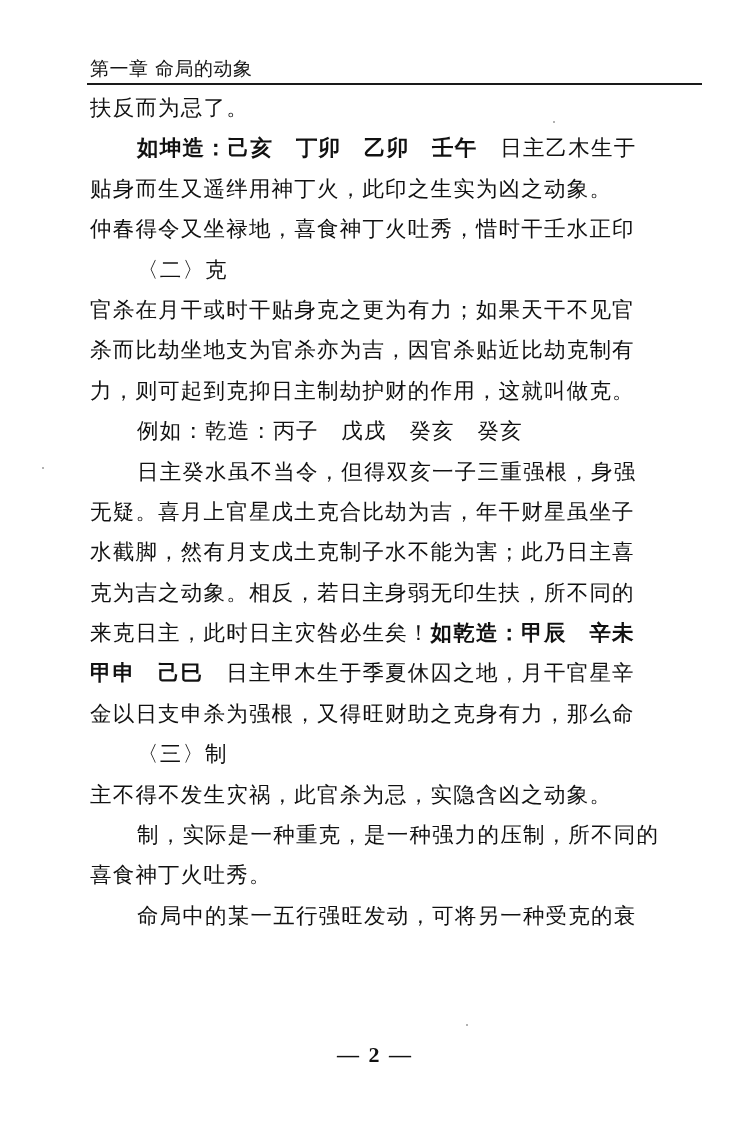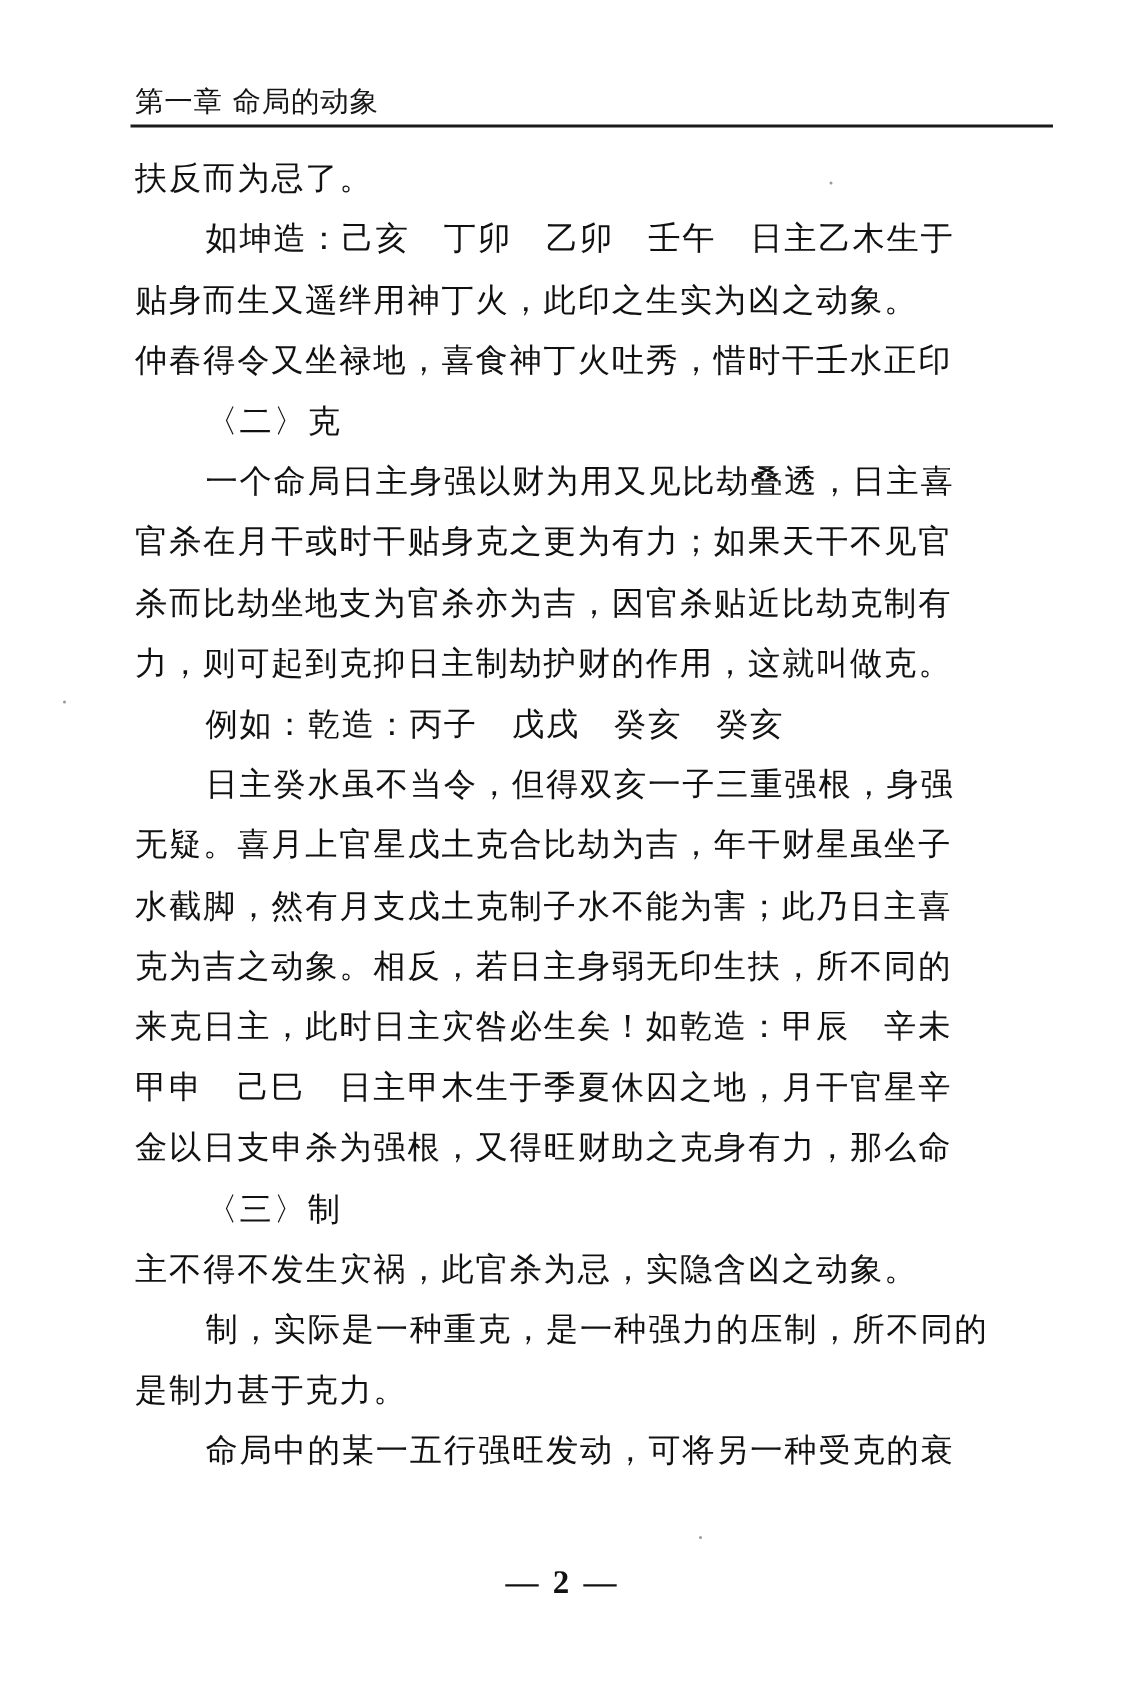--- a/index.html
+++ b/index.html
@@ -35,38 +35,37 @@
       top: 83px;
       width: 615px;
       height: 2px;
       background: #1a1a1a;
     }
     .body-text {
       position: absolute;
       left: 90px;
       top: 88px;
       width: 610px;
-      margin-top: 12px;
     }
     .line {
       height: 40.4px;
       line-height: 40.4px;
       font-size: 21.5px;
       white-space: nowrap;
       letter-spacing: 1.2px;
       overflow: visible;
     }
     .line.indent {
       padding-left: 47px;
     }
     .line.bold {
       font-weight: normal;
     }
     .line .gz {
-      font-weight: normal;
+      font-weight: bold;
     }
     .page-number {
       position: absolute;
       left: 0;
       width: 750px;
       top: 1042px;
       text-align: center;
       font-family: "Liberation Serif", "DejaVu Serif", serif;
       font-size: 22px;
       font-weight: bold;
@@ -87,36 +86,35 @@
 
   <div class="running-head">第一章  命局的动象</div>
   <div class="head-rule"></div>
 
   <div class="body-text">
     <div class="line"><span>扶反而为忌了。</span></div>
     <div class="line indent"><span class="gz">如坤造：己亥　丁卯　乙卯　壬午</span><span>　日主乙木生于</span></div>
     <div class="line"><span>贴身而生又遥绊用神丁火，此印之生实为凶之动象。</span></div>
     <div class="line"><span>仲春得令又坐禄地，喜食神丁火吐秀，惜时干壬水正印</span></div>
     <div class="line indent"><span>〈二〉克</span></div>
-    <div class="line indent"><span>一个命局日主身强以财为用又见比劫叠透，日主喜</span></div>
     <div class="line"><span>官杀在月干或时干贴身克之更为有力；如果天干不见官</span></div>
     <div class="line"><span>杀而比劫坐地支为官杀亦为吉，因官杀贴近比劫克制有</span></div>
     <div class="line"><span>力，则可起到克抑日主制劫护财的作用，这就叫做克。</span></div>
     <div class="line indent bold"><span>例如：乾造：丙子　戊戌　癸亥　癸亥</span></div>
     <div class="line indent"><span>日主癸水虽不当令，但得双亥一子三重强根，身强</span></div>
     <div class="line"><span>无疑。喜月上官星戊土克合比劫为吉，年干财星虽坐子</span></div>
     <div class="line"><span>水截脚，然有月支戊土克制子水不能为害；此乃日主喜</span></div>
     <div class="line"><span>克为吉之动象。相反，若日主身弱无印生扶，所不同的</span></div>
     <div class="line"><span>来克日主，此时日主灾咎必生矣！</span><span class="gz">如乾造：甲辰　辛未</span></div>
     <div class="line"><span class="gz">甲申　己巳</span><span>　日主甲木生于季夏休囚之地，月干官星辛</span></div>
     <div class="line"><span>金以日支申杀为强根，又得旺财助之克身有力，那么命</span></div>
     <div class="line indent"><span>〈三〉制</span></div>
     <div class="line"><span>主不得不发生灾祸，此官杀为忌，实隐含凶之动象。</span></div>
     <div class="line indent"><span>制，实际是一种重克，是一种强力的压制，所不同的</span></div>
-    <div class="line"><span>是制力甚于克力。</span></div>
+    <div class="line"><span>喜食神丁火吐秀。</span></div>
     <div class="line indent"><span>命局中的某一五行强旺发动，可将另一种受克的衰</span></div>
   </div>
 
   <div class="page-number">— 2 —</div>
 
   <div class="speck" style="left:553px; top:121px;"></div>
   <div class="speck" style="left:42px; top:467px;"></div>
   <div class="speck" style="left:466px; top:1024px;"></div>
 </div>
 

